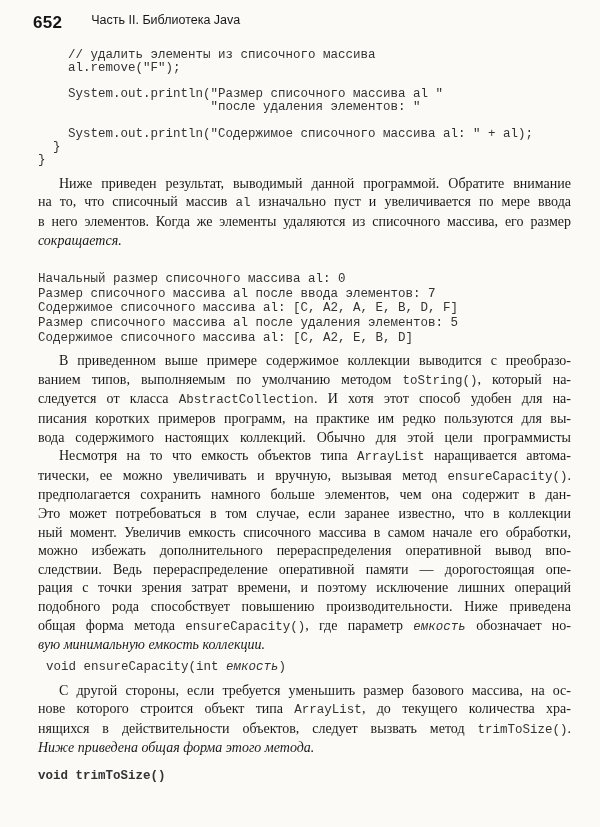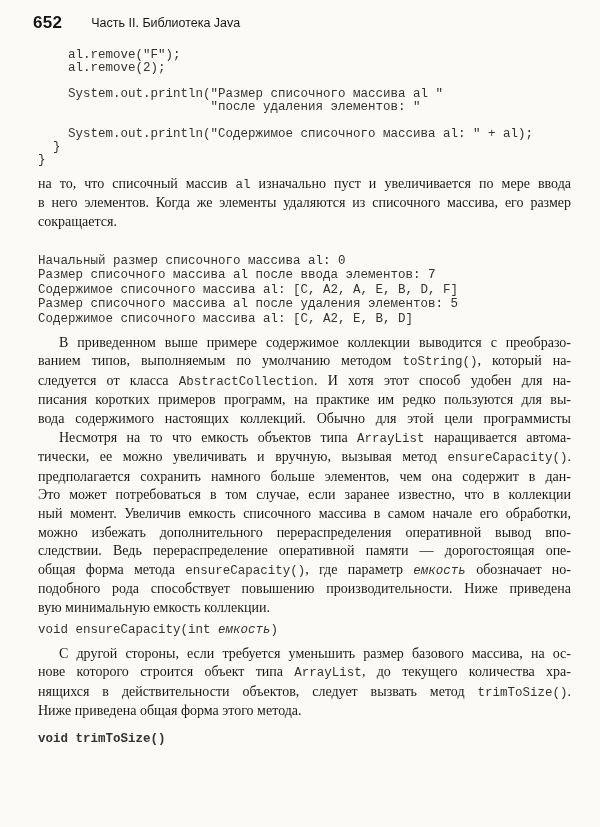--- a/index.html
+++ b/index.html
@@ -16,21 +16,21 @@
   }
   .page {
     box-sizing: border-box;
     width: 600px;
     height: 827px;
     padding: 13px 28px 0 38px;
   }
   
   .header {
     display: flex;
-    align-items: center;
+    align-items: flex-start;
     margin-left: -5px;
     font-family: "Liberation Sans", sans-serif;
   }
   .page-num {
     font-size: 17px;
     font-weight: 700;
     letter-spacing: 0.3px;
     color: #141414;
   }
   .running-head {
@@ -45,35 +45,35 @@
   .block .line { min-height: 1em; }
 
   
   .code .line, .output .line, .sig .line, .sigbold .line {
     font-family: "Liberation Mono", monospace;
     white-space: pre;
     color: #3a3a3a;
   }
   .code .line   { font-size: 12px; line-height: 13.1px; min-height: 13.1px; }
   .output .line { font-size: 12px; line-height: 14.6px; min-height: 14.6px; }
-  .sig .line    { font-size: 12.5px; line-height: 15px; }
+  .sig .line    { font-size: 12.5px; line-height: 15px; margin-left: 8px; }
   .sigbold .line{ font-size: 12.5px; line-height: 15px; font-weight: 700; color: #222; }
 
   
   .para {
     font-size: 14px;
     color: #191919;
   }
   .para .line {
     line-height: 18.6px;
     text-align: justify;
     text-align-last: justify;
   }
   .para .line.first { text-indent: 21px; }
-  .para .line.last  { text-align-last: left; }
+  .para .line.last  { text-align-last: left; font-style: italic; }
 
   
   .seg-r  { }
   .seg-m  { font-family: "Liberation Mono", monospace; font-size: 12.5px; color: #333333; }
   .seg-mi { font-family: "Liberation Mono", monospace; font-size: 12.5px; font-style: italic; color: #333333; }
 
   
   [data-name="listing-removal-code"]      { margin-top: 16px; }
   [data-name="para-program-result"]       { margin-top: 8px; }
   [data-name="program-output"]            { margin-top: 22px; }
@@ -88,31 +88,32 @@
 
 <div class="page" data-name="book-page">
 
   <div class="header" data-name="running-header">
     <span class="page-num" data-name="page-number">652</span>
     <span class="running-head" data-name="running-head-title">Часть II. Библиотека Java</span>
   </div>
 
   <div class="content" id="content" data-name="page-content">
       <div class="block code" data-name="listing-removal-code">
+        <div class="line" data-name="text-line"><span class="seg-m" data-name="code-segment">    // удалить элементы из списочного массива</span></div>
         <div class="line" data-name="text-line"><span class="seg-m" data-name="code-segment">    al.remove("F");</span></div>
-        <div class="line" data-name="text-line"><span class="seg-m" data-name="code-segment">    al.remove(2);</span></div>
         <div class="line" data-name="text-line"><span class="seg-m" data-name="code-segment"></span></div>
         <div class="line" data-name="text-line"><span class="seg-m" data-name="code-segment">    System.out.println("Размер списочного массива al "</span></div>
         <div class="line" data-name="text-line"><span class="seg-m" data-name="code-segment">                       "после удаления элементов: "</span></div>
         <div class="line" data-name="text-line"><span class="seg-m" data-name="code-segment"></span></div>
         <div class="line" data-name="text-line"><span class="seg-m" data-name="code-segment">    System.out.println("Содержимое списочного массива al: " + al);</span></div>
         <div class="line" data-name="text-line"><span class="seg-m" data-name="code-segment">  }</span></div>
         <div class="line" data-name="text-line"><span class="seg-m" data-name="code-segment">}</span></div>
       </div>
       <div class="block para" data-name="para-program-result">
+        <div class="line first" data-name="text-line"><span class="seg-r" data-name="text-segment">Ниже приведен результат, выводимый данной программой. Обратите внимание</span></div>
         <div class="line" data-name="text-line"><span class="seg-r" data-name="text-segment">на то, что списочный массив </span><span class="seg-m" data-name="code-segment">al</span><span class="seg-r" data-name="text-segment"> изначально пуст и увеличивается по мере ввода</span></div>
         <div class="line" data-name="text-line"><span class="seg-r" data-name="text-segment">в него элементов. Когда же элементы удаляются из списочного массива, его размер</span></div>
         <div class="line last" data-name="text-line"><span class="seg-r" data-name="text-segment">сокращается.</span></div>
       </div>
       <div class="block output" data-name="program-output">
         <div class="line" data-name="text-line"><span class="seg-m" data-name="code-segment">Начальный размер списочного массива al: 0</span></div>
         <div class="line" data-name="text-line"><span class="seg-m" data-name="code-segment">Размер списочного массива al после ввода элементов: 7</span></div>
         <div class="line" data-name="text-line"><span class="seg-m" data-name="code-segment">Содержимое списочного массива al: [C, A2, A, E, B, D, F]</span></div>
         <div class="line" data-name="text-line"><span class="seg-m" data-name="code-segment">Размер списочного массива al после удаления элементов: 5</span></div>
         <div class="line" data-name="text-line"><span class="seg-m" data-name="code-segment">Содержимое списочного массива al: [C, A2, E, B, D]</span></div>
@@ -125,22 +126,23 @@
         <div class="line" data-name="text-line"><span class="seg-r" data-name="text-segment">вода содержимого настоящих коллекций. Обычно для этой цели программисты</span></div>
       </div>
       <div class="block para" data-name="para-ensure-capacity">
         <div class="line first" data-name="text-line"><span class="seg-r" data-name="text-segment">Несмотря на то что емкость объектов типа </span><span class="seg-m" data-name="code-segment">ArrayList</span><span class="seg-r" data-name="text-segment"> наращивается автома-</span></div>
         <div class="line" data-name="text-line"><span class="seg-r" data-name="text-segment">тически, ее можно увеличивать и вручную, вызывая метод </span><span class="seg-m" data-name="code-segment">ensureCapacity()</span><span class="seg-r" data-name="text-segment">.</span></div>
         <div class="line" data-name="text-line"><span class="seg-r" data-name="text-segment">предполагается сохранить намного больше элементов, чем она содержит в дан-</span></div>
         <div class="line" data-name="text-line"><span class="seg-r" data-name="text-segment">Это может потребоваться в том случае, если заранее известно, что в коллекции</span></div>
         <div class="line" data-name="text-line"><span class="seg-r" data-name="text-segment">ный момент. Увеличив емкость списочного массива в самом начале его обработки,</span></div>
         <div class="line" data-name="text-line"><span class="seg-r" data-name="text-segment">можно избежать дополнительного перераспределения оперативной вывод впо-</span></div>
         <div class="line" data-name="text-line"><span class="seg-r" data-name="text-segment">следствии. Ведь перераспределение оперативной памяти — дорогостоящая опе-</span></div>
+        <div class="line" data-name="text-line"><span class="seg-r" data-name="text-segment">рация с точки зрения затрат времени, и поэтому исключение лишних операций</span></div>
+        <div class="line" data-name="text-line"><span class="seg-r" data-name="text-segment">подобного рода способствует повышению производительности. Ниже приведена</span></div>
         <div class="line" data-name="text-line"><span class="seg-r" data-name="text-segment">общая форма метода </span><span class="seg-m" data-name="code-segment">ensureCapacity()</span><span class="seg-r" data-name="text-segment">, где параметр </span><span class="seg-mi" data-name="code-segment">емкость</span><span class="seg-r" data-name="text-segment"> обозначает но-</span></div>
-        <div class="line" data-name="text-line"><span class="seg-r" data-name="text-segment">подобного рода способствует повышению производительности. Ниже приведена</span></div>
         <div class="line last" data-name="text-line"><span class="seg-r" data-name="text-segment">вую минимальную емкость коллекции.</span></div>
       </div>
       <div class="block sig" data-name="ensurecapacity-signature">
         <div class="line" data-name="text-line"><span class="seg-m" data-name="code-segment">void ensureCapacity(int </span><span class="seg-mi" data-name="code-segment">емкость</span><span class="seg-m" data-name="code-segment">)</span></div>
       </div>
       <div class="block para" data-name="para-trim-to-size">
         <div class="line first" data-name="text-line"><span class="seg-r" data-name="text-segment">С другой стороны, если требуется уменьшить размер базового массива, на ос-</span></div>
         <div class="line" data-name="text-line"><span class="seg-r" data-name="text-segment">нове которого строится объект типа </span><span class="seg-m" data-name="code-segment">ArrayList</span><span class="seg-r" data-name="text-segment">, до текущего количества хра-</span></div>
         <div class="line" data-name="text-line"><span class="seg-r" data-name="text-segment">нящихся в действительности объектов, следует вызвать метод </span><span class="seg-m" data-name="code-segment">trimToSize()</span><span class="seg-r" data-name="text-segment">.</span></div>
         <div class="line last" data-name="text-line"><span class="seg-r" data-name="text-segment">Ниже приведена общая форма этого метода.</span></div>

